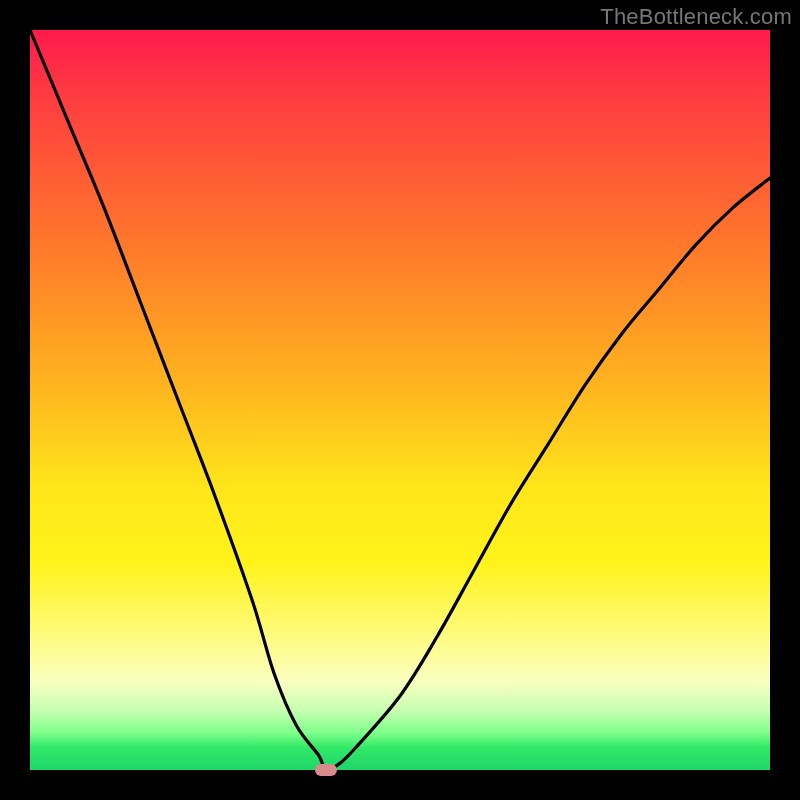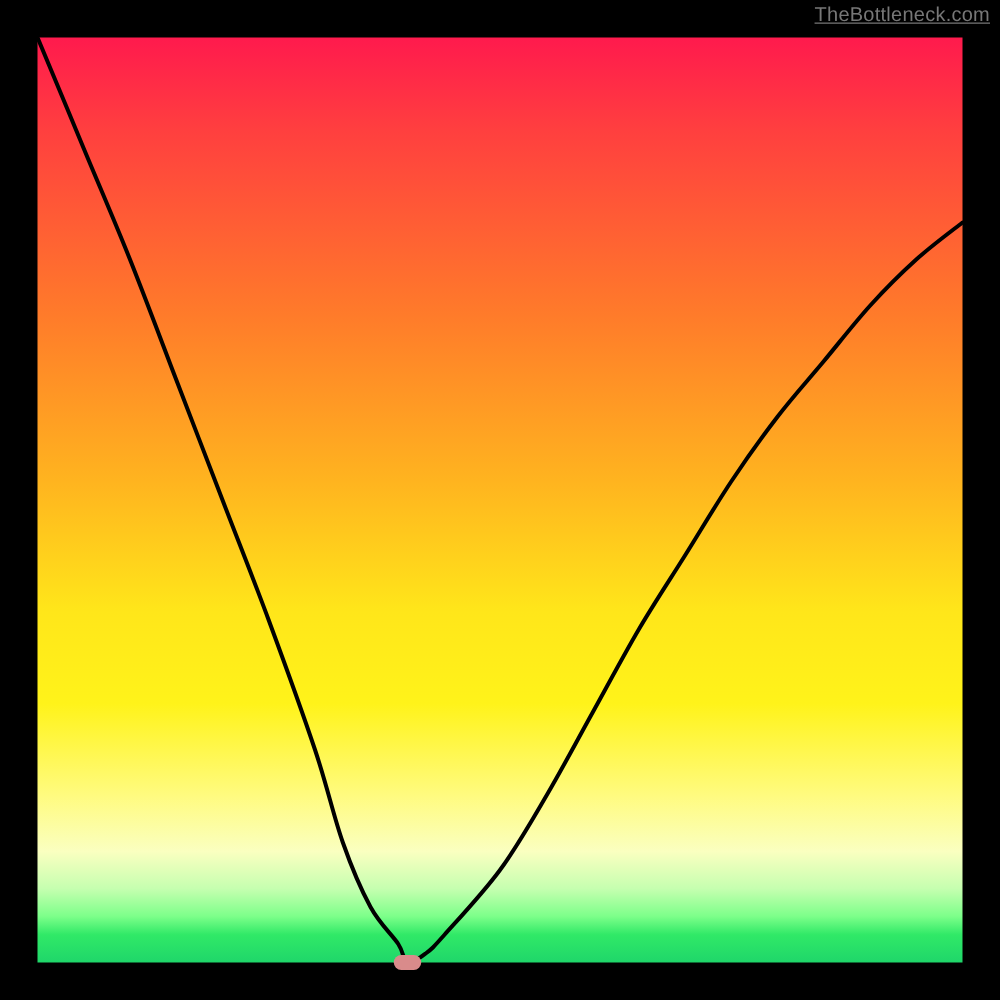--- a/index.html
+++ b/index.html
@@ -40,25 +40,24 @@
       #7dff8a 95%,
       #30e967 97%,
       #1fd66a 100%
     );
   }
   .watermark {
     position: absolute;
     top: 4px;
     right: 8px;
     color: #777;
-    font-size: 16px;
+    font-size: 22px;
     letter-spacing: 0.2px;
     font-weight: 500;
     user-select: none;
-    text-decoration: underline;
   }
   svg.curve {
     position: absolute;
     left: 0;
     top: 0;
   }
   .marker {
     position: absolute;
     width: 22px;
     height: 12px;

